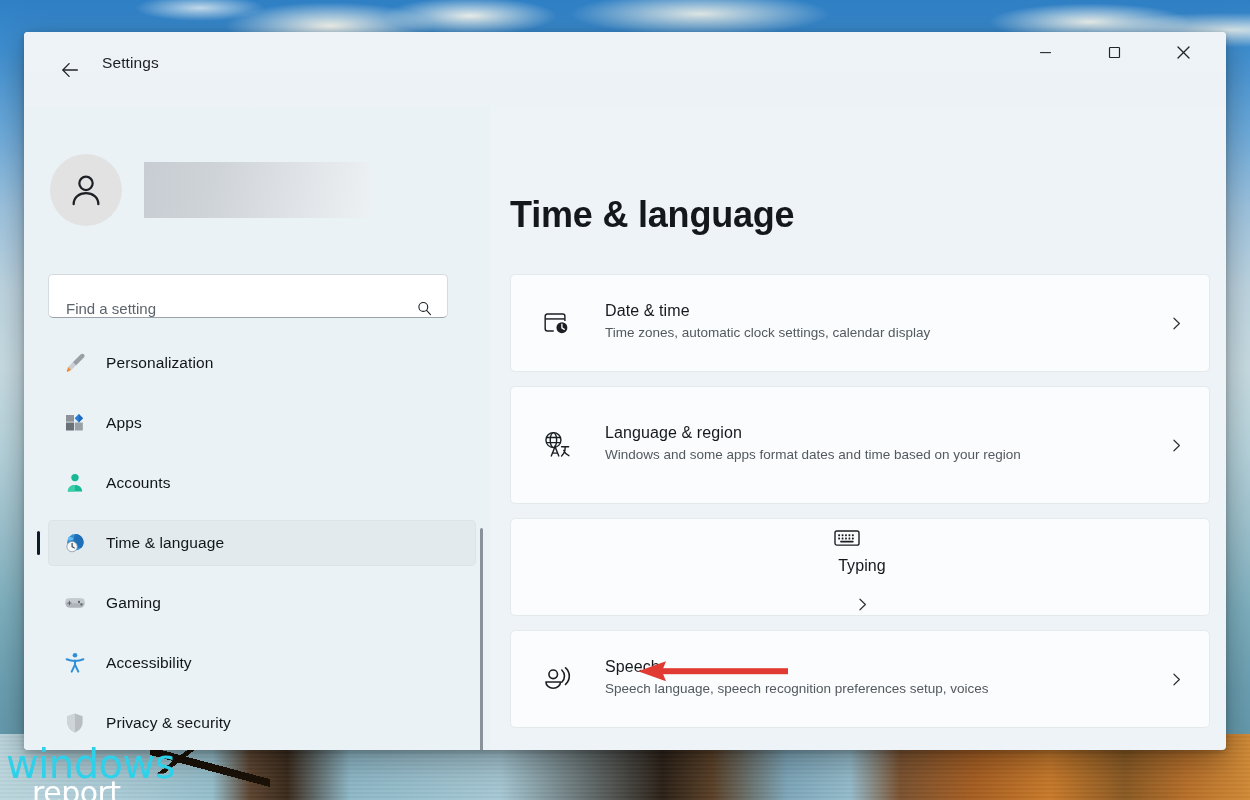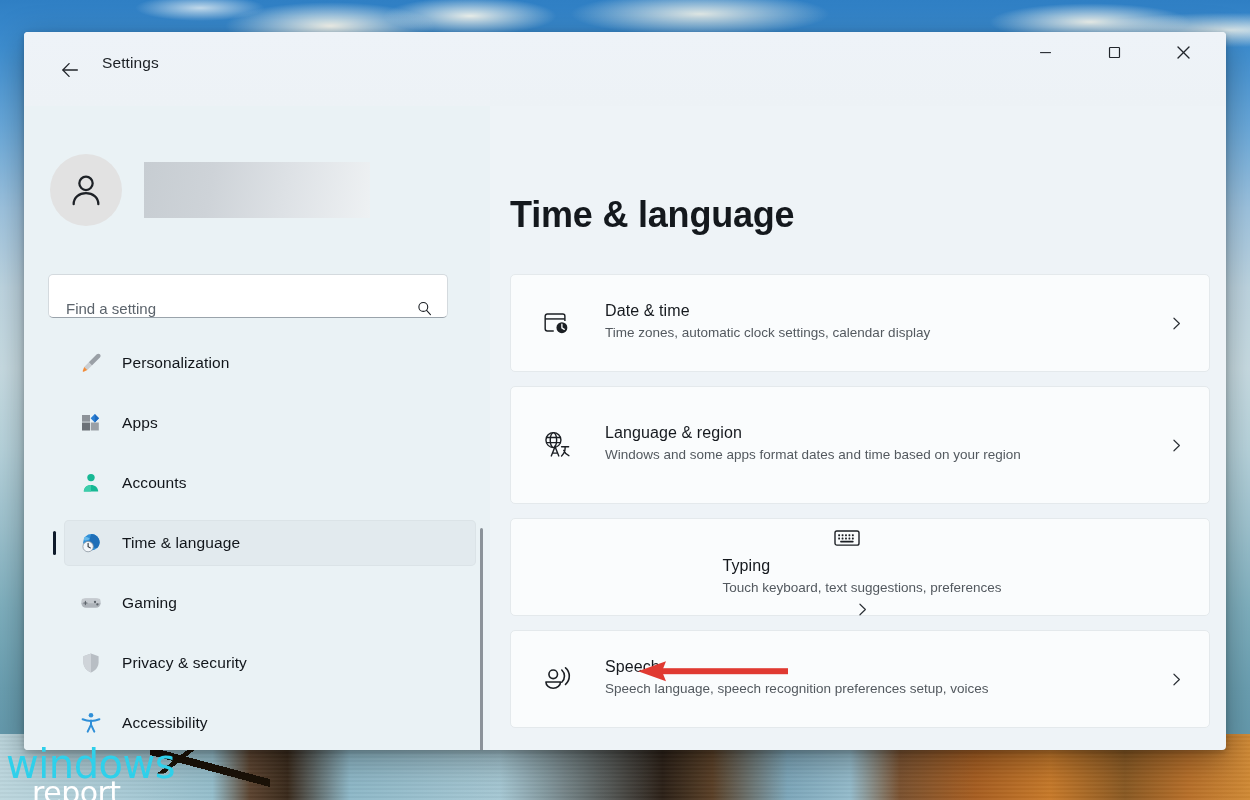--- a/index.html
+++ b/index.html
@@ -179,21 +179,21 @@
     flex: 1 1 auto;
     border: none; outline: none; background: transparent;
     font-family: "Liberation Sans", sans-serif;
     font-size: 15px;
     color: #1b1f24;
   }
   #search-input::placeholder { color: #5c646c; }
 
   #nav-list {
     margin-top: 22px;
-    padding-left: 40px;
+    padding-left: 24px;
     padding-right: 14px;
   }
   .nav-item {
     height: 46px;
     display: flex; align-items: center;
     border-radius: 5px;
     padding-left: 14px;
     position: relative;
     cursor: pointer;
     margin-bottom: 14px;
@@ -424,36 +424,36 @@
                 <circle cx="16" cy="11" r="1.15" fill="#5d646b"></circle>
                 <circle cx="18.4" cy="13.4" r="1.15" fill="#5d646b"></circle>
               </svg>
             </span>
             <span class="nav-label">Gaming</span>
           </div>
 
           <div class="nav-item">
             <span class="nav-icon">
               <svg width="24" height="24" viewBox="0 0 24 24">
-                <path d="M12 2.4l7.6 2.8v6c0 4.6-3.1 8.6-7.6 10.3-4.5-1.7-7.6-5.7-7.6-10.3v-6L12 2.4z" fill="#b8bec4"></path>
-                <path d="M12 2.4v19.1c-4.5-1.7-7.6-5.7-7.6-10.3v-6L12 2.4z" fill="#cfd4d9"></path>
-              </svg>
-            </span>
-            <span class="nav-label">Privacy &amp; security</span>
-          </div>
-
-          <div class="nav-item">
-            <span class="nav-icon">
-              <svg width="24" height="24" viewBox="0 0 24 24">
                 <circle cx="12" cy="4.3" r="2.3" fill="#2f8fd8"></circle>
                 <path d="M3.6 8.2c2.7 1.1 5.5 1.7 8.4 1.7s5.7-.6 8.4-1.7" stroke="#2f8fd8" stroke-width="2" fill="none" stroke-linecap="round"></path>
                 <path d="M12 9.4v4.2M12 13.6l-3.3 7M12 13.6l3.3 7" stroke="#2f8fd8" stroke-width="2" fill="none" stroke-linecap="round"></path>
               </svg>
             </span>
             <span class="nav-label">Accessibility</span>
+          </div>
+
+          <div class="nav-item">
+            <span class="nav-icon">
+              <svg width="24" height="24" viewBox="0 0 24 24">
+                <path d="M12 2.4l7.6 2.8v6c0 4.6-3.1 8.6-7.6 10.3-4.5-1.7-7.6-5.7-7.6-10.3v-6L12 2.4z" fill="#b8bec4"></path>
+                <path d="M12 2.4v19.1c-4.5-1.7-7.6-5.7-7.6-10.3v-6L12 2.4z" fill="#cfd4d9"></path>
+              </svg>
+            </span>
+            <span class="nav-label">Privacy &amp; security</span>
           </div>
 
         </div>
 
         <div id="sidebar-scrollbar">
           <div id="sidebar-scroll-thumb"></div>
         </div>
       </div>
 
       <div id="main">
@@ -517,21 +517,20 @@
                   <rect x="9" y="13.6" width="1.7" height="1.7" rx=".4"></rect>
                   <rect x="12.2" y="13.6" width="1.7" height="1.7" rx=".4"></rect>
                   <rect x="15.4" y="13.6" width="1.7" height="1.7" rx=".4"></rect>
                   <rect x="18.6" y="13.6" width="1.7" height="1.7" rx=".4"></rect>
                   <rect x="7.6" y="16.6" width="12.6" height="1.7" rx=".7"></rect>
                 </g>
               </svg>
             </span>
             <div class="card-text">
               <div class="card-title">Typing</div>
-              <div class="card-sub">Touch keyboard, text suggestions, preferences</div>
             </div>
             <span class="card-chevron">
               <svg width="17" height="17" viewBox="0 0 20 20" fill="none" stroke="currentColor" stroke-width="1.35" stroke-linecap="round" stroke-linejoin="round">
                 <polyline points="7,3.8 13.4,10 7,16.2"></polyline>
               </svg>
             </span>
           </div>
 
           <div class="card" id="card-speech">
             <span class="card-icon">

